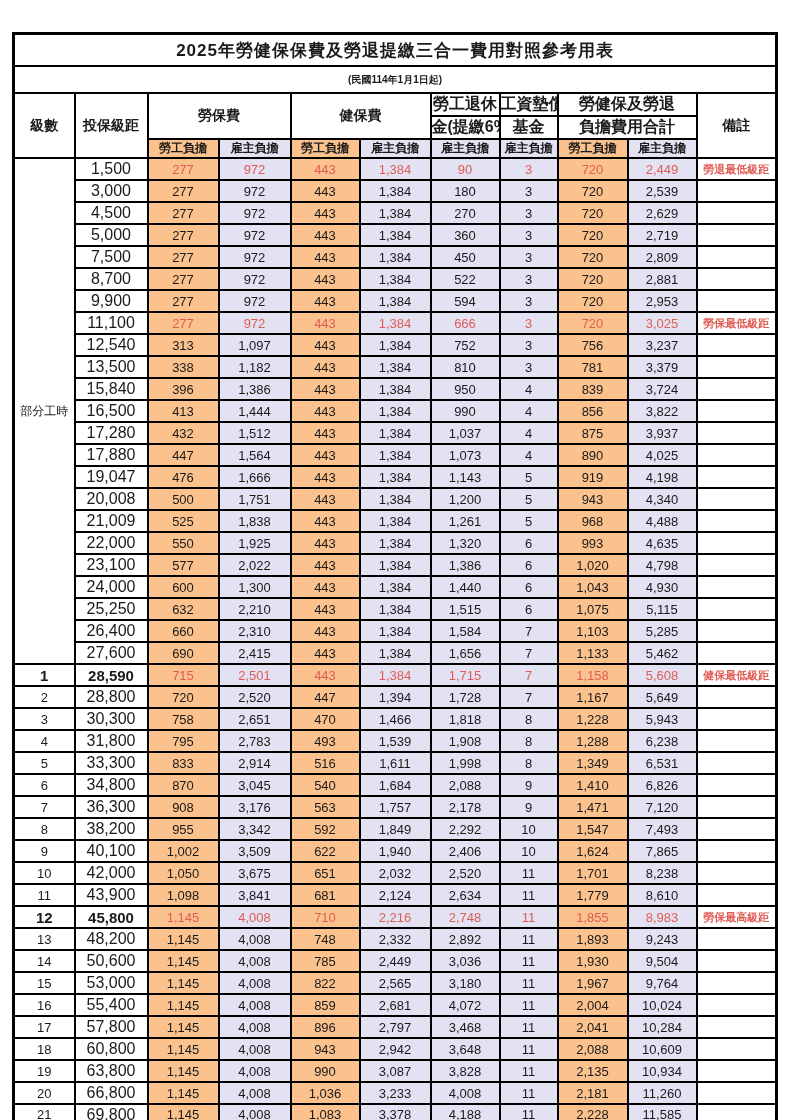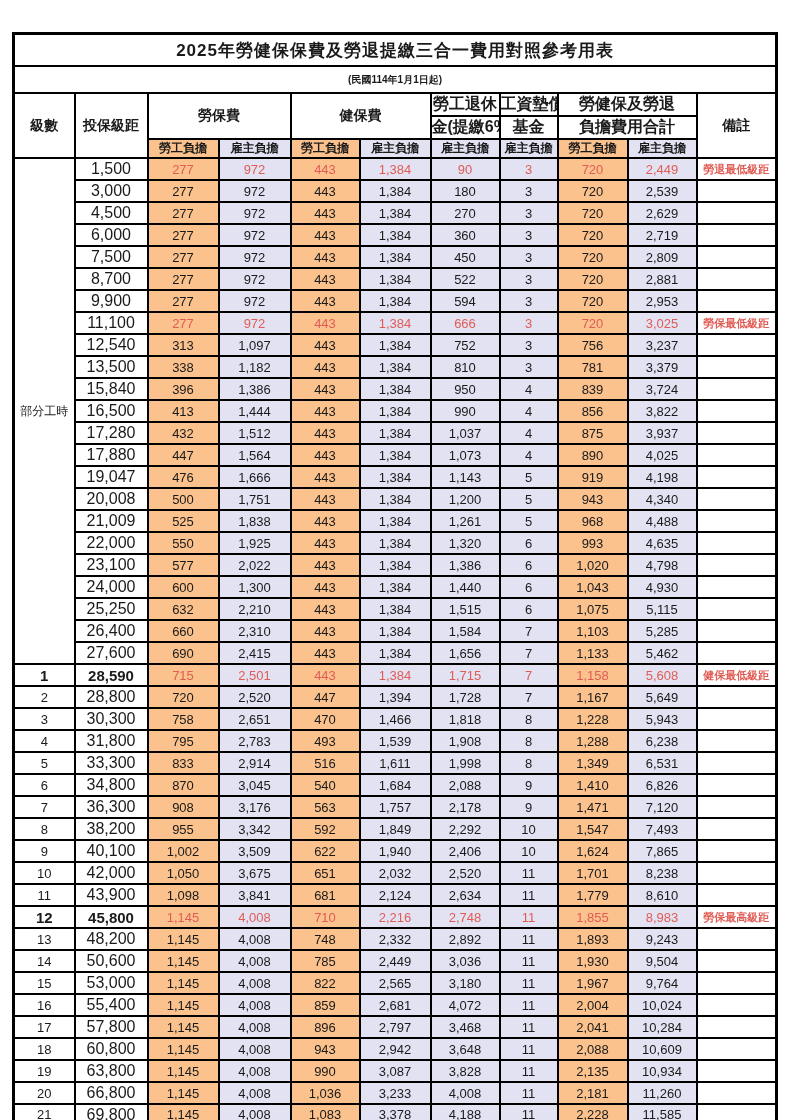--- a/index.html
+++ b/index.html
@@ -111,21 +111,21 @@
           <td class="val er">972</td>
           <td class="val emp">443</td>
           <td class="val er">1,384</td>
           <td class="val er">270</td>
           <td class="val er">3</td>
           <td class="val emp">720</td>
           <td class="val er">2,629</td>
           <td class="note"></td>
         </tr>
         <tr>
-          <td class="bracket">6,000</td>
+          <td class="bracket">5,000</td>
           <td class="val emp">277</td>
           <td class="val er">972</td>
           <td class="val emp">443</td>
           <td class="val er">1,384</td>
           <td class="val er">360</td>
           <td class="val er">3</td>
           <td class="val emp">720</td>
           <td class="val er">2,719</td>
           <td class="note"></td>
         </tr>

